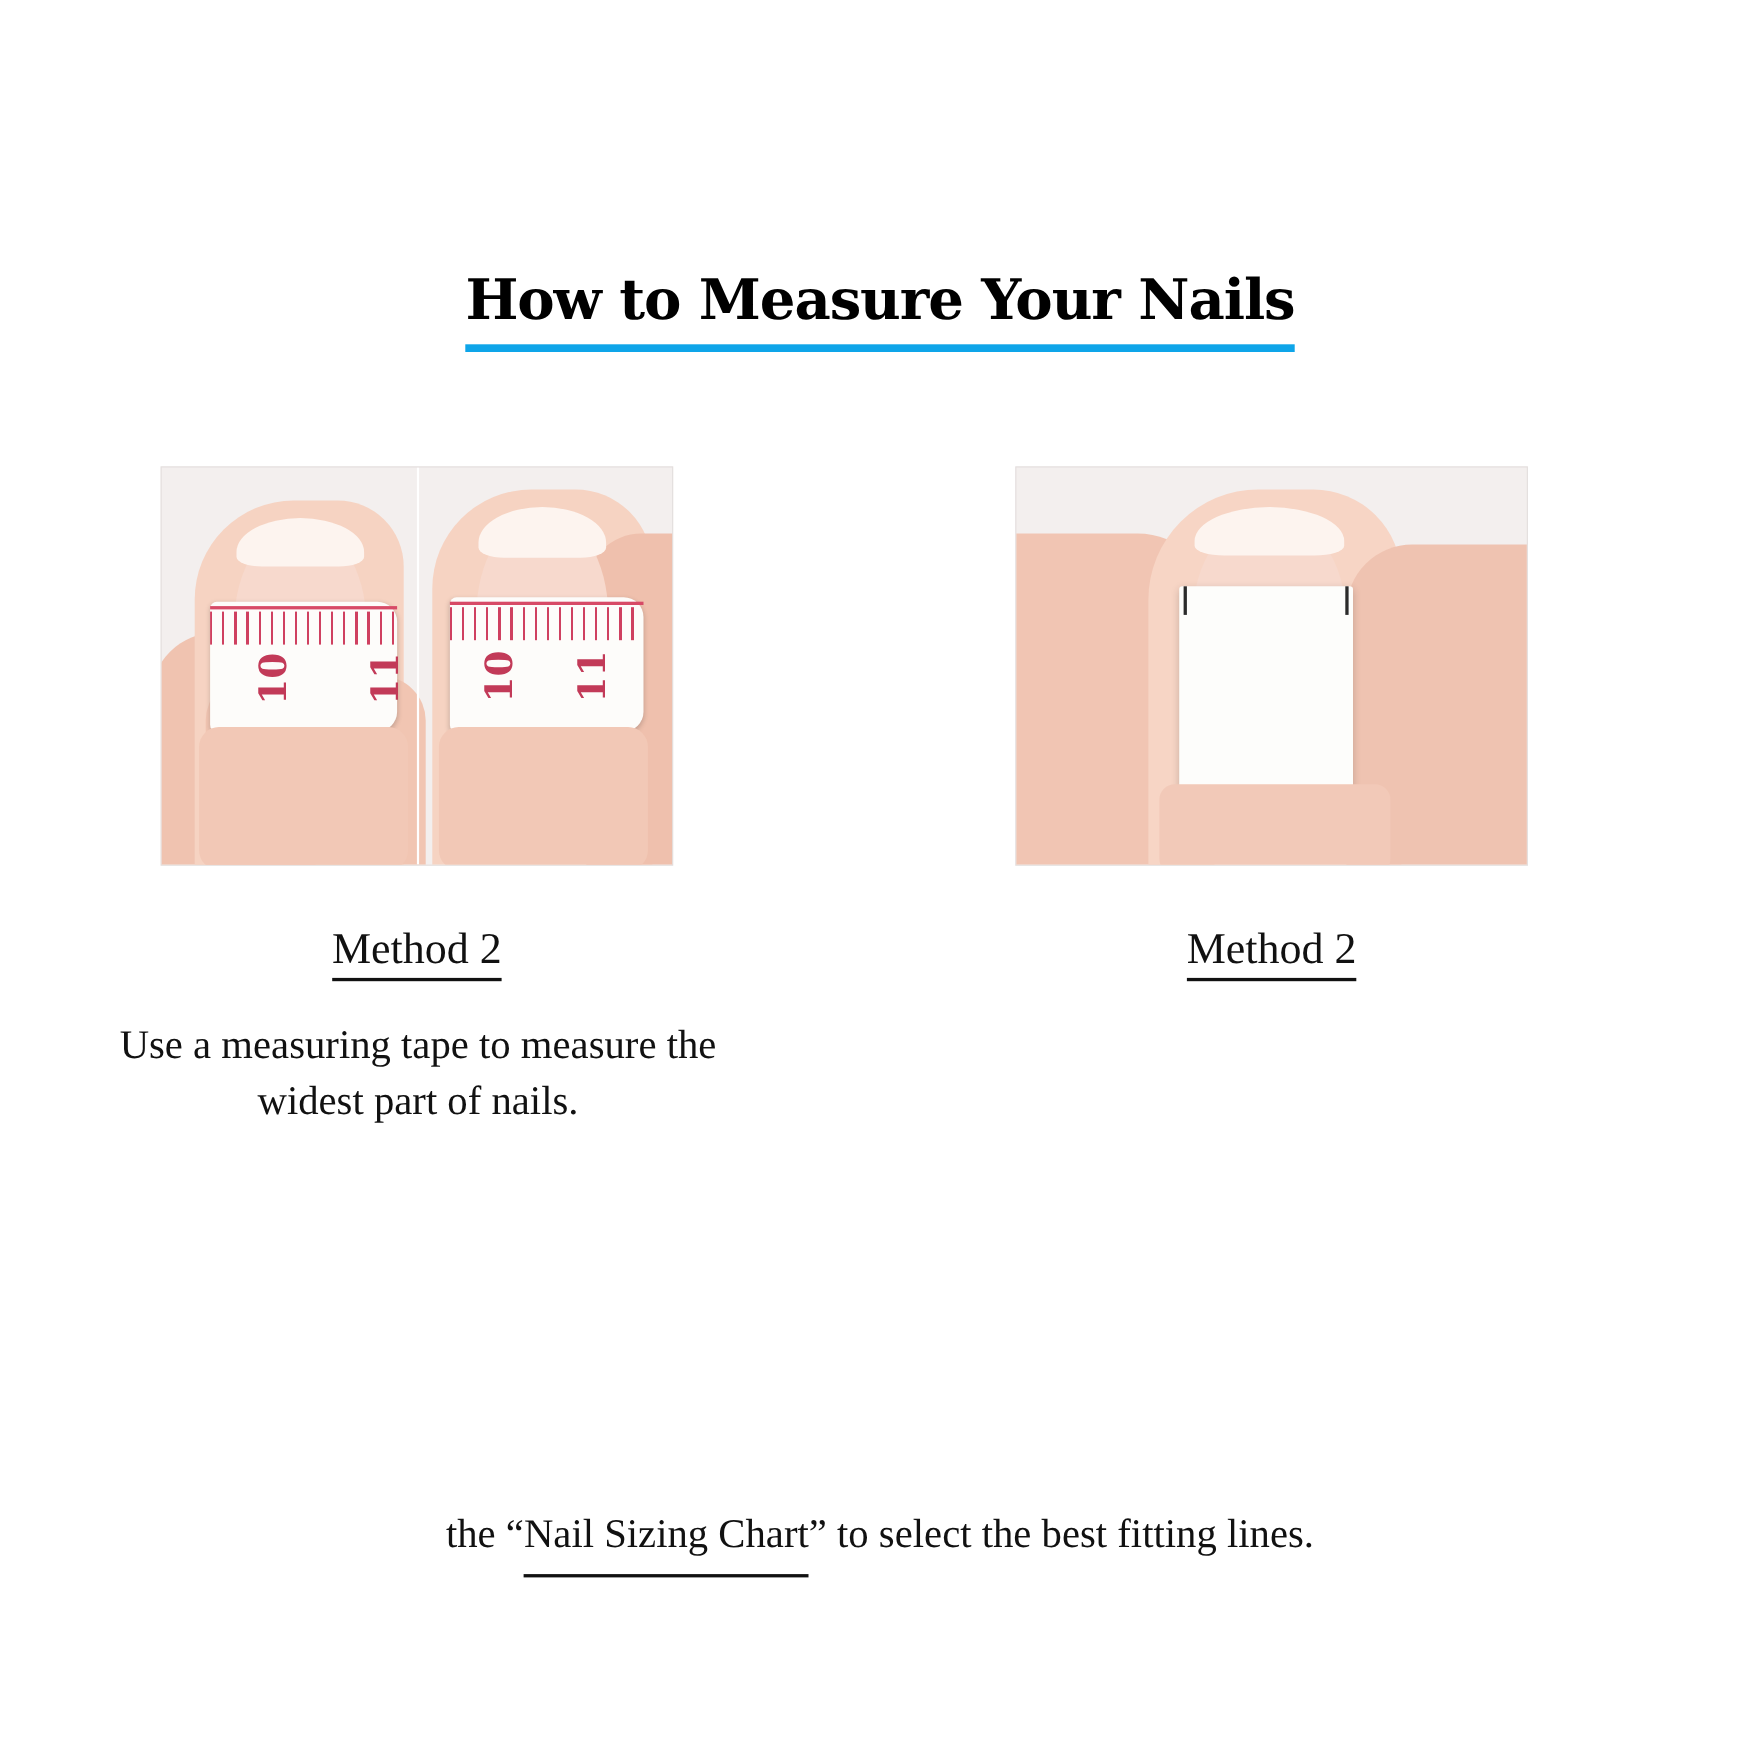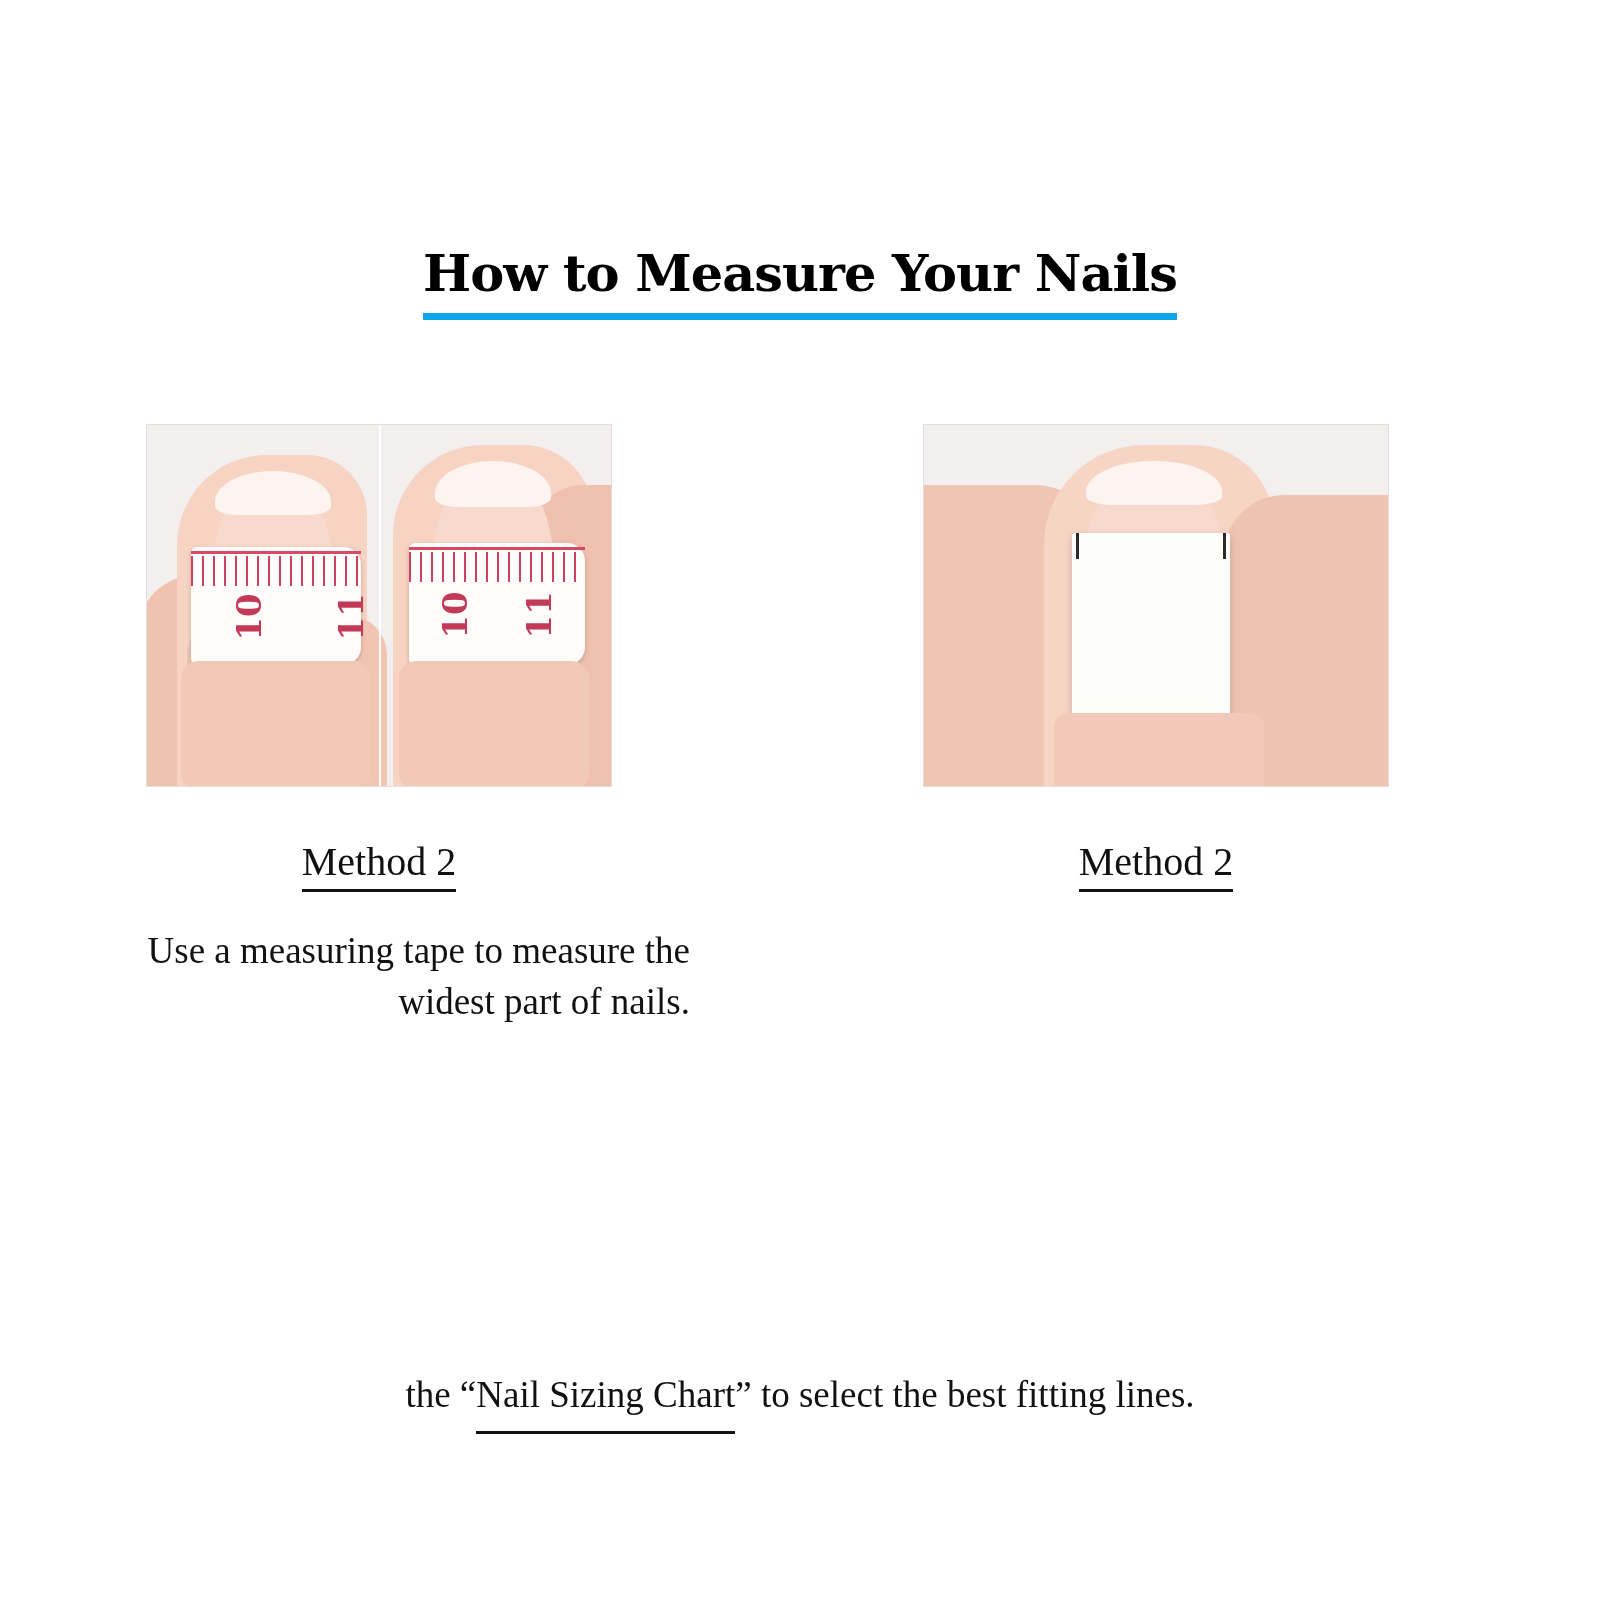--- a/index.html
+++ b/index.html
@@ -221,19 +221,19 @@
     </div>
   </div>
 
   <div class="caption" style="left:146px; top:840px; width:466px;">
     <span class="label">Method 2</span>
   </div>
   <div class="caption" style="left:923px; top:840px; width:466px;">
     <span class="label">Method 2</span>
   </div>
 
-  <div class="desc" style="left:70px; top:925px; width:620px;text-align:right;">Use a measuring tape to measure the widest part of nails.</div>
+  <div class="desc" style="left:70px; top:925px; width:620px;">Use a measuring tape to measure the widest part of nails.</div>
 
   <div class="footnote" style="top:1368px;">
     <span>the “</span><span class="u">Nail Sizing Chart</span><span>” to select the best fitting lines.</span>
   </div>
 
 </div>
 
 </body></html>

